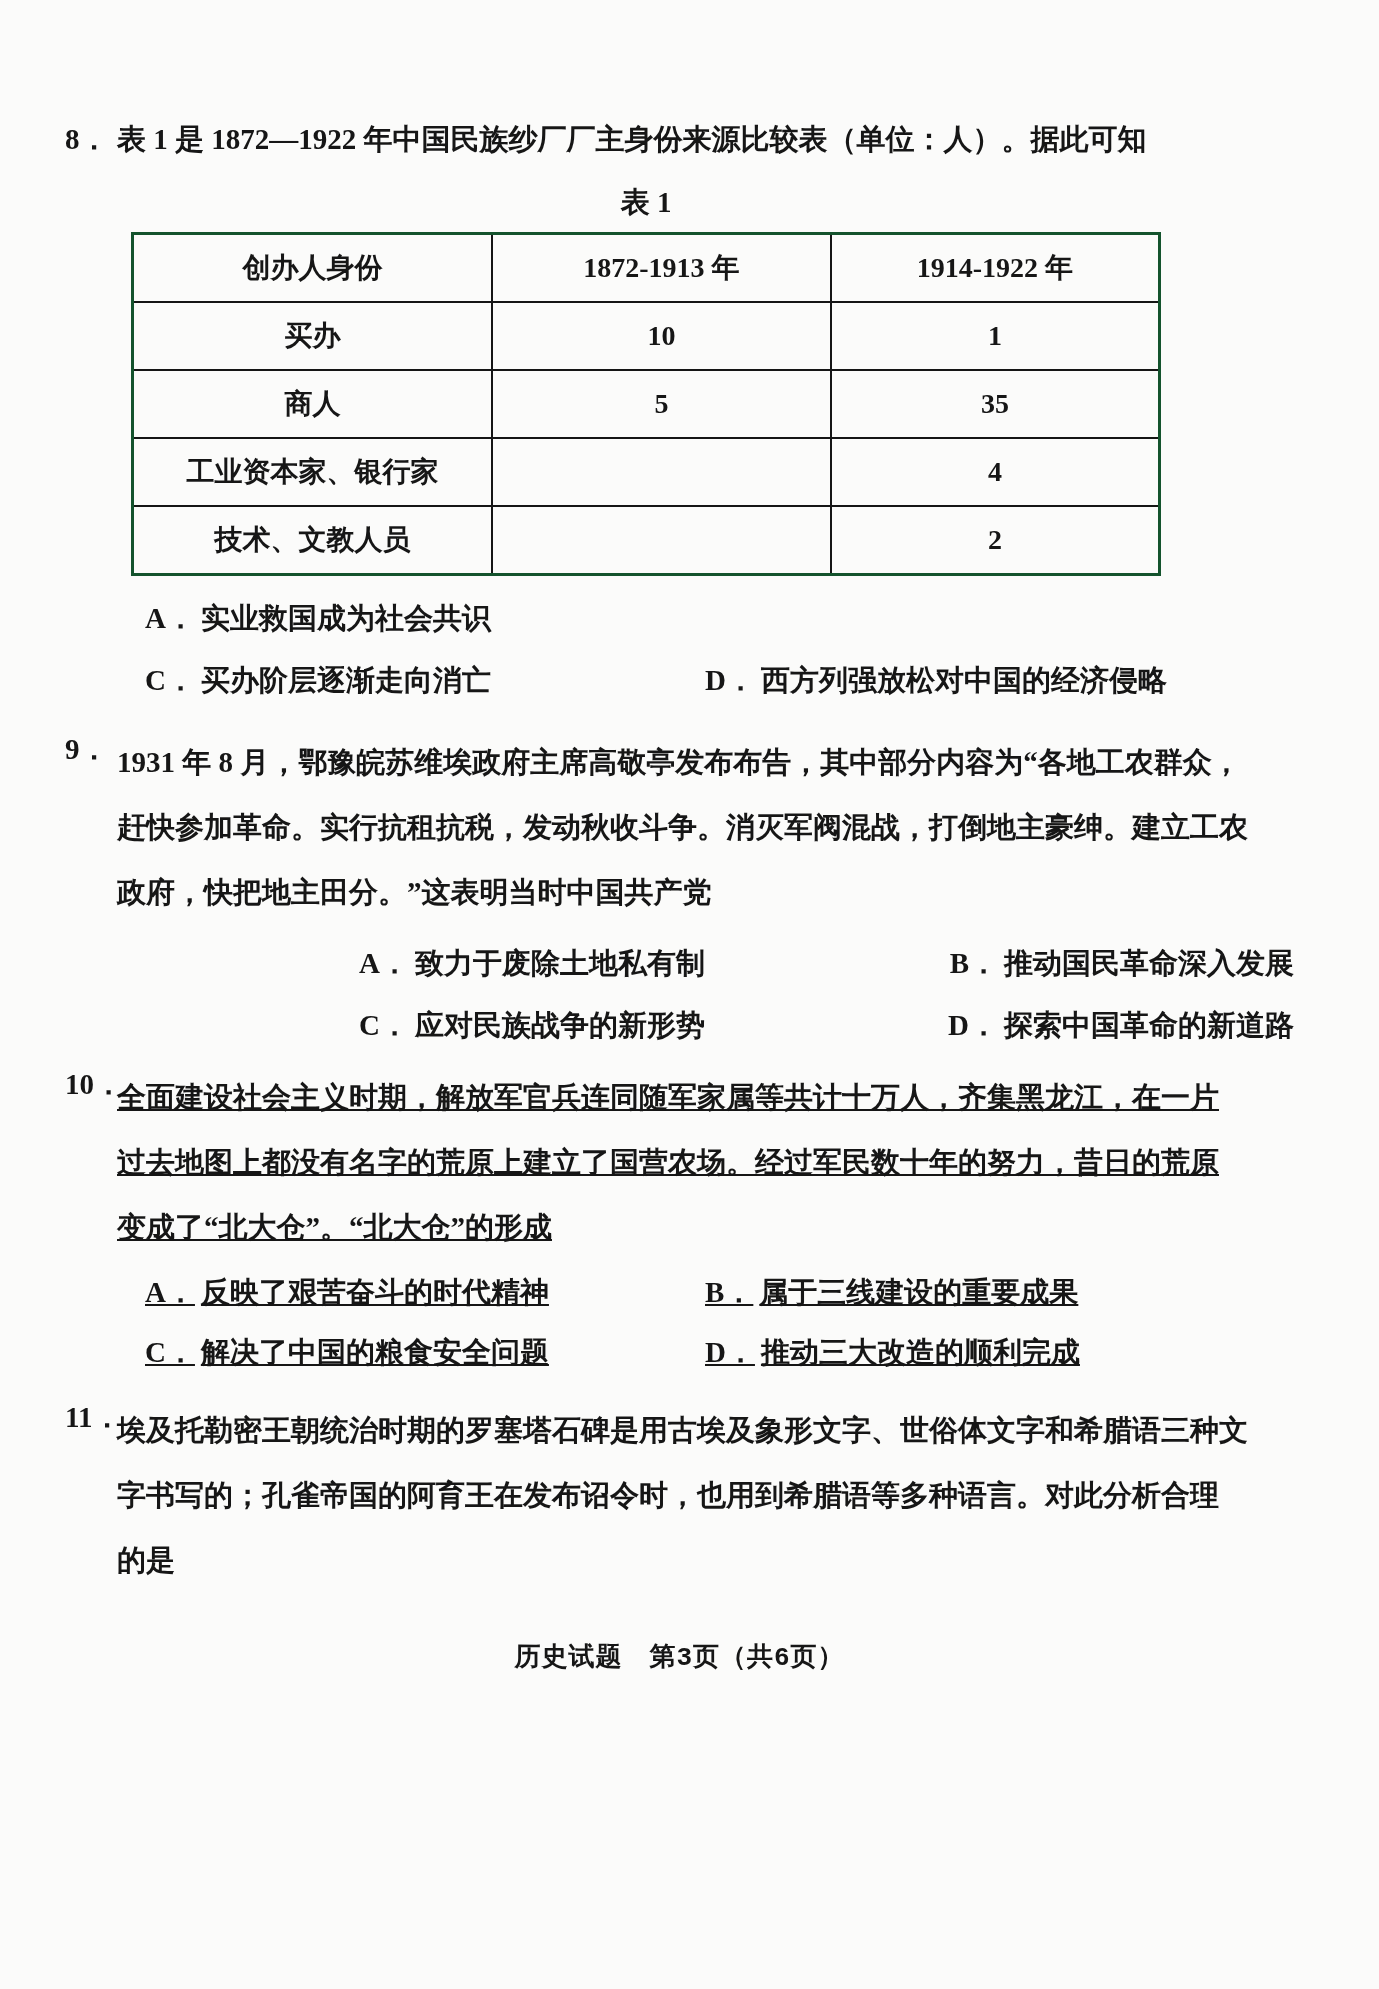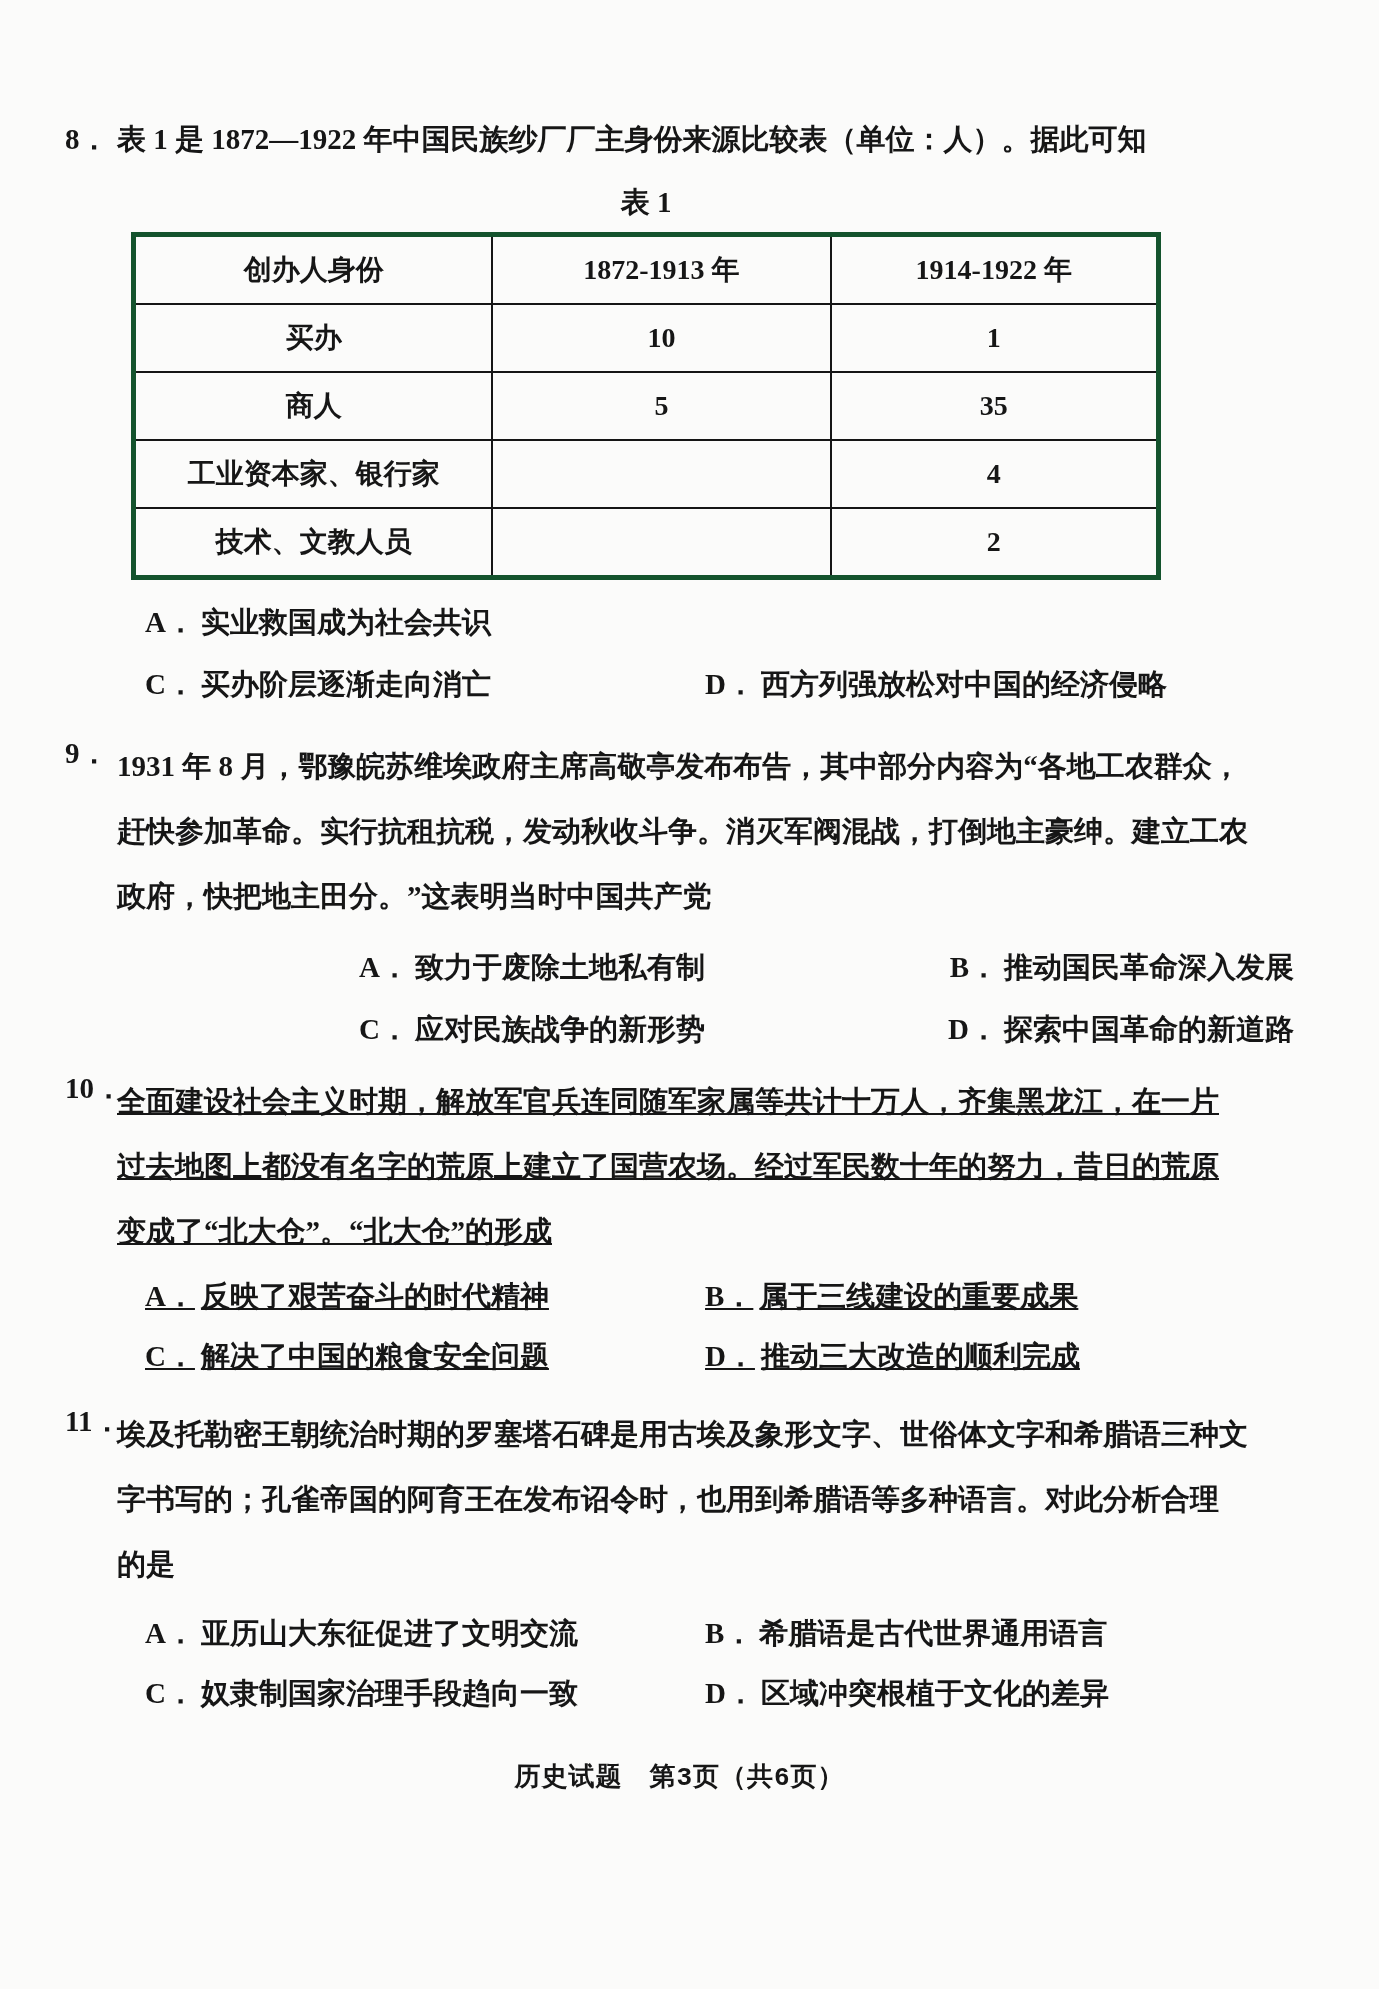--- a/index.html
+++ b/index.html
@@ -26,21 +26,21 @@
   .q8{padding-top:118px;}
   .q8 .stem-line{line-height:42px;}
   .q8 .qnum{top:118px;line-height:42px;}
   .table-caption{
     width:1030px;margin-left:14px;margin-top:22px;
     text-align:center;line-height:40px;font-weight:600;
   }
   table.data-table{
     width:1030px;margin-left:14px;margin-top:10px;
     border-collapse:collapse;
-    border:5px solid #14532d;
+    border:3px solid #14532d;
   }
   table.data-table td,table.data-table th{
     border:2px solid #151515;
     height:66px;
     text-align:center;
     vertical-align:middle;
     font-size:28px;
     font-weight:600;
     padding:0 8px;
   }
@@ -162,27 +162,17 @@
       </div>
     </div>
   </div>
 
   <div class="question q11">
     <span class="qnum">11．</span>
     <div class="stem-line">埃及托勒密王朝统治时期的罗塞塔石碑是用古埃及象形文字、世俗体文字和希腊语三种文</div>
     <div class="stem-line">字书写的；孔雀帝国的阿育王在发布诏令时，也用到希腊语等多种语言。对此分析合理</div>
     <div class="stem-line">的是</div>
 
-    <div class="options">
-      <div class="opt-row">
-        <div class="opt"><span class="lbl">A．</span><span>亚历山大东征促进了文明交流</span></div>
-        <div class="opt"><span class="lbl">B．</span><span>希腊语是古代世界通用语言</span></div>
-      </div>
-      <div class="opt-row">
-        <div class="opt"><span class="lbl">C．</span><span>奴隶制国家治理手段趋向一致</span></div>
-        <div class="opt"><span class="lbl">D．</span><span>区域冲突根植于文化的差异</span></div>
-      </div>
-    </div>
   </div>
 
   <div class="footer">历史试题　第3页（共6页）</div>
 
 </div>
 
 </body></html>

